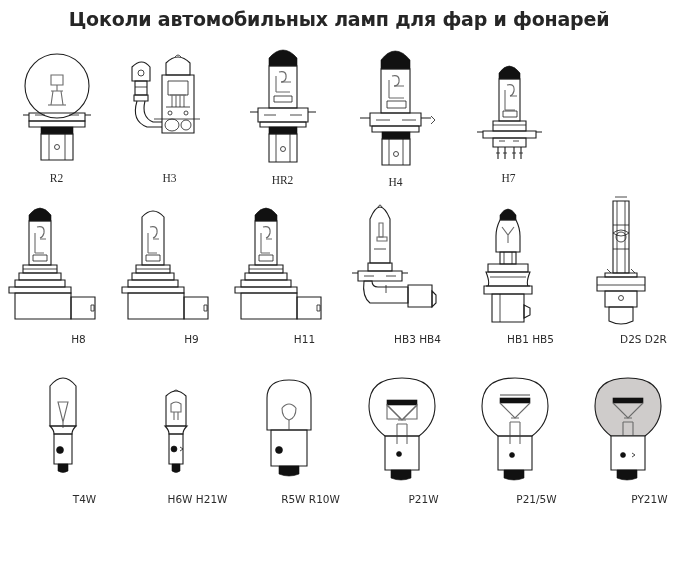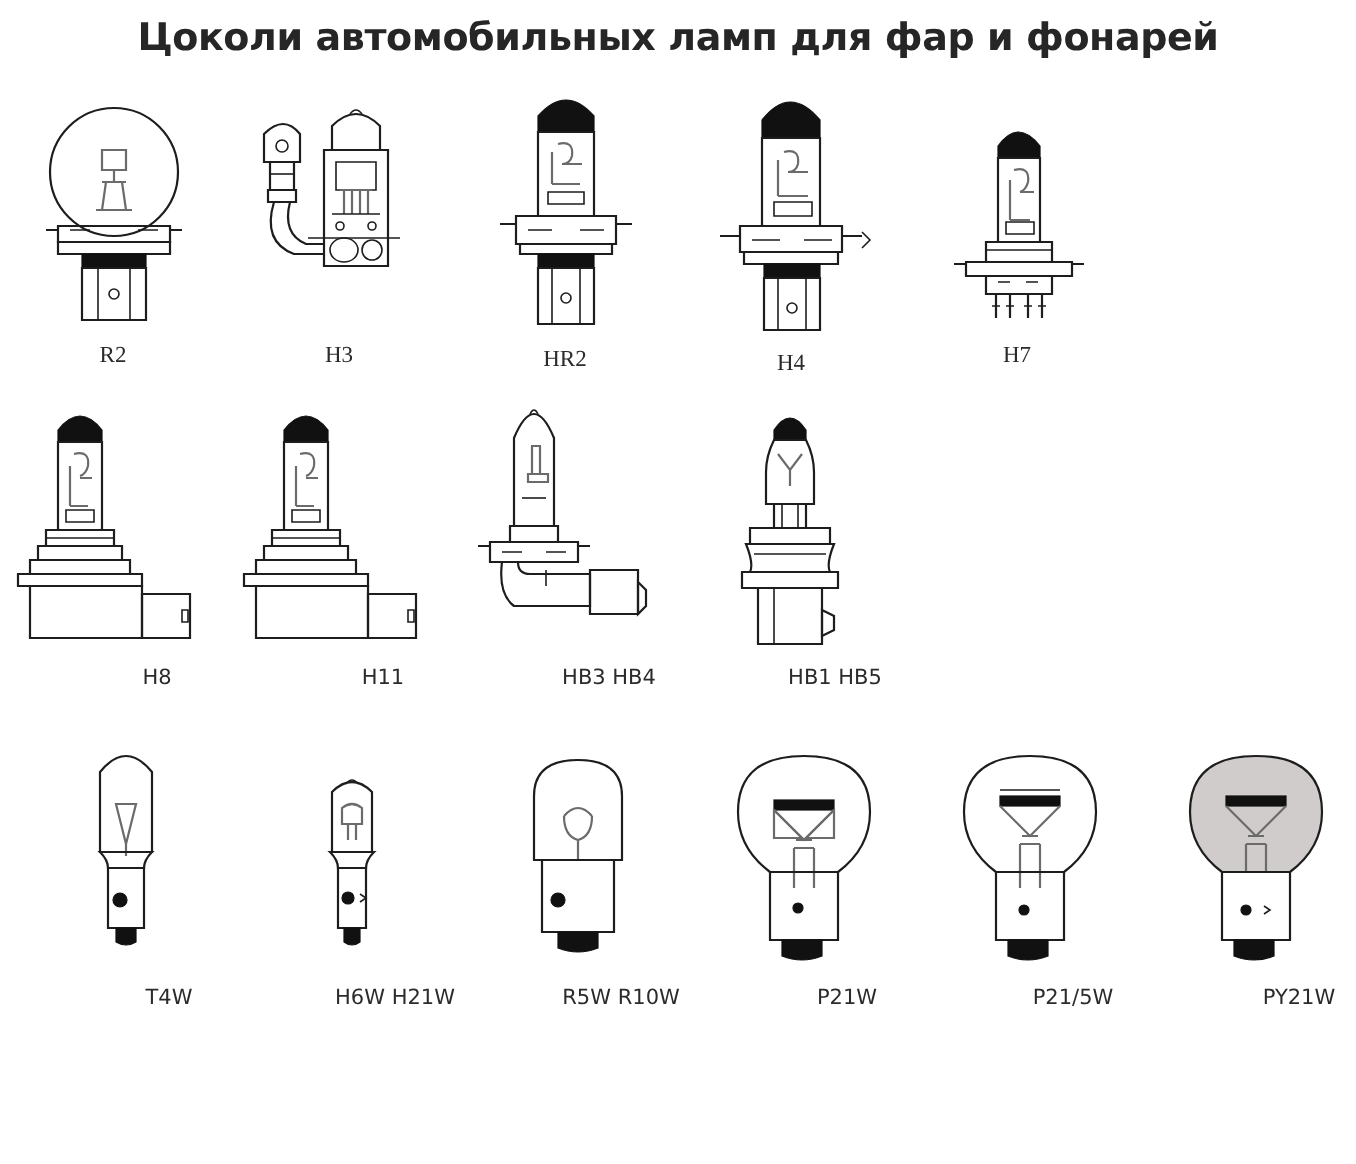--- a/index.html
+++ b/index.html
@@ -214,20 +214,39 @@
           <path class="ln" d="M8 83 h50 v7 h-50 z"></path>
           <path class="ln" d="M2 90 h62 v6 h-62 z"></path>
           <path class="ln" d="M8 96 h56 v26 h-56 z"></path>
           <path class="ln" d="M64 100 h24 v22 h-24 z"></path>
           <path class="ln-thin" d="M84 108 h3 v6 h-3 z"></path>
         </svg>
       </div>
       <div class="bulb-label">H8</div>
     </div>
 
+    <div class="bulb-cell">
+      <div class="bulb-art">
+        <svg width="100" height="130" viewBox="0 0 100 130">
+          <path class="ln" d="M22 20 q11 -12 22 0 v48 h-22 z"></path>
+          <path class="ln-fil" d="M30 30 q8 -2 7 6 q-1 4 -4 5"></path>
+          <path class="ln-fil" d="M28 36 v20 M33 42 h6 M28 56 h9"></path>
+          <path class="ln-thin" d="M26 58 h14 v6 h-14 z"></path>
+          <path class="ln" d="M16 68 h34 v8 h-34 z"></path>
+          <path class="ln-thin" d="M16 72 h34"></path>
+          <path class="ln" d="M12 76 h42 v7 h-42 z"></path>
+          <path class="ln" d="M8 83 h50 v7 h-50 z"></path>
+          <path class="ln" d="M2 90 h62 v6 h-62 z"></path>
+          <path class="ln" d="M8 96 h56 v26 h-56 z"></path>
+          <path class="ln" d="M64 100 h24 v22 h-24 z"></path>
+          <path class="ln-thin" d="M84 108 h3 v6 h-3 z"></path>
+        </svg>
+      </div>
+      <div class="bulb-label">H9</div>
+    </div>
 
     <div class="bulb-cell">
       <div class="bulb-art">
         <svg width="100" height="130" viewBox="0 0 100 130">
           <path class="blk" d="M22 18 q11 -14 22 0 l0 6 h-22 z"></path>
           <path class="ln" d="M22 24 h22 v44 h-22 z"></path>
           <path class="ln-fil" d="M30 30 q8 -2 7 6 q-1 4 -4 5"></path>
           <path class="ln-fil" d="M28 36 v20 M33 42 h6 M28 56 h9"></path>
           <path class="ln-thin" d="M26 58 h14 v6 h-14 z"></path>
           <path class="ln" d="M16 68 h34 v8 h-34 z"></path>
@@ -277,20 +296,40 @@
           <path class="ln-thin" d="M24 80 h36"></path>
           <path class="ln" d="M18 89 h48 v8 h-48 z"></path>
           <path class="ln" d="M26 97 h32 v28 h-32 z"></path>
           <path class="ln" d="M58 108 l6 3 v7 l-6 3 z"></path>
           <path class="ln-thin" d="M34 97 v28"></path>
         </svg>
       </div>
       <div class="bulb-label">HB1  HB5</div>
     </div>
 
+    <div class="bulb-cell">
+      <div class="bulb-art">
+        <svg width="85" height="132" viewBox="0 0 85 132">
+          <path class="ln" d="M34 6 h16 v72 h-16 z"></path>
+          <path class="ln-thin" d="M38 6 v72 M46 6 v72"></path>
+          <path class="ln-thin" d="M36 2 h12"></path>
+          <path class="ln-thin" d="M34 30 h16 M34 54 h16"></path>
+          <path class="ln-thin" d="M34 38 q8 -6 16 0 q-8 6 -16 0"></path>
+          <circle class="ln-thin" cx="42" cy="42" r="5"></circle>
+          <path class="ln" d="M26 78 h32 v4 h-32 z"></path>
+          <path class="ln-thin" d="M28 74 l4 4 M52 74 l4 4"></path>
+          <path class="ln" d="M18 82 h48 v14 h-48 z"></path>
+          <path class="ln-thin" d="M18 90 h48"></path>
+          <path class="ln" d="M26 96 h32 v16 h-32 z"></path>
+          <circle class="ln-thin" cx="42" cy="103" r="2.5"></circle>
+          <path class="ln" d="M30 112 h24 v14 q-12 6 -24 0 z"></path>
+        </svg>
+      </div>
+      <div class="bulb-label">D2S  D2R</div>
+    </div>
 
   </div>
 
   <div class="bulb-row row-3">
 
     <div class="bulb-cell">
       <div class="bulb-art">
         <svg width="70" height="125" viewBox="0 0 70 125">
           <path class="ln" d="M22 24 q13 -16 26 0 v40 h-26 z"></path>
           <path class="ln-fil" d="M30 40 h10 l-5 20 z"></path>

